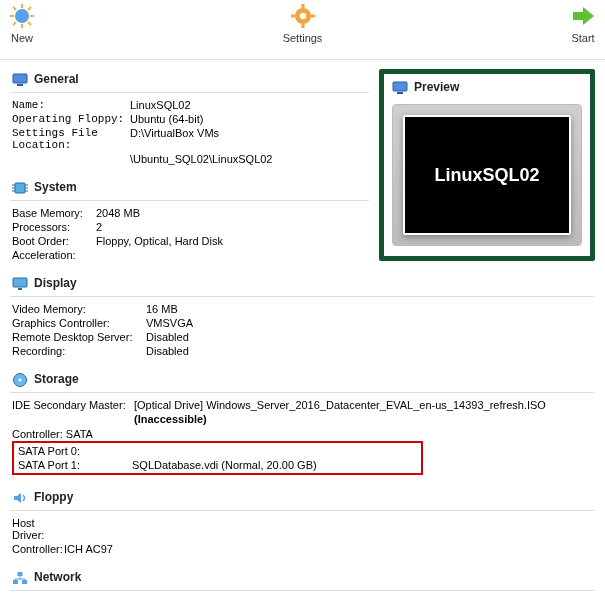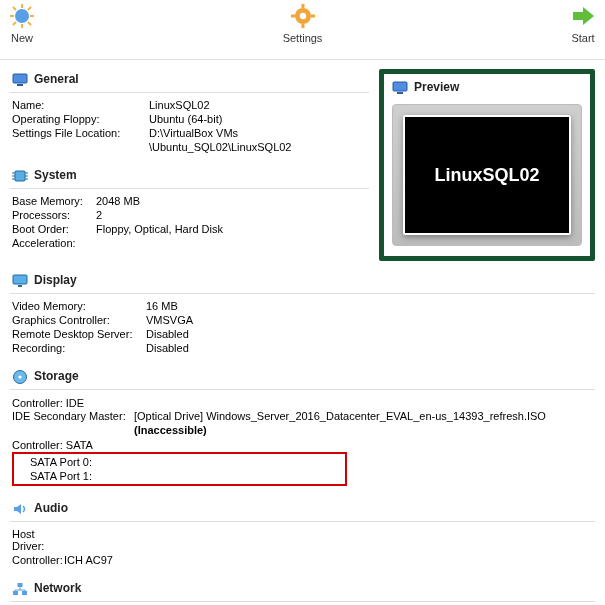--- a/index.html
+++ b/index.html
@@ -13,29 +13,29 @@
   .cols { display: flex; gap: 10px; align-items: flex-start; }
   .leftcol { flex: 1 1 auto; }
   .rightpane { flex: 0 0 216px; border: 5px solid #14532d; border-radius: 2px; margin-top: 1px; }
   .section-header { display: flex; gap: 6px; background: #fff; padding: 4px 2px 2px 2px; margin-top: 8px; }
   .rightpane .section-header { padding: 6px 8px 4px 8px; margin-top: 0; }
   .section-header:first-child { margin-top: 0; }
   .section-header .sh-icon { width: 16px; height: 16px; display:flex; align-items:center; justify-content:center; }
   .section-header .sh-title { font-weight: bold; font-size: 12px; color: #222; }
   .hr { height: 1px; background: #ddd; margin: 2px 0 4px 0; }
   .kv { display: flex; padding: 1px 0; }
-  .kv .k { width: 137px; color: #000; }
+  .kv .k { width: 118px; color: #000; font-family: Liberation Mono, monospace; }
   .kv .kw { width: 134px; color: #000; }
   .kv .kn { width: 52px; color:#000; }
   .kv .v { flex: 1 1 auto; color: #000; }
   .subhead { padding: 2px 0 0 0; }
   .preview-box { margin: 4px 8px 10px 8px; background: linear-gradient(#cfcfcf,#bcbcbc); border: 1px solid #bbb; border-radius: 4px; padding: 10px; }
   .preview-inner { border: 2px solid #fff; background: #000; height: 120px; display:flex; align-items:center; justify-content:center; border-radius:2px; box-shadow: 0 2px 6px rgba(0,0,0,0.35); }
   .preview-inner .pv-text { color: #fff; font-weight: bold; font-size: 18px; }
-  .highlight-box { border: 2px solid #d20000; padding: 1px 16px; margin: 1px 0; width: 335px; }
+  .highlight-box { border: 2px solid #d20000; padding: 1px 4px; margin: 1px 0; width: 411px; }
   .inaccessible { font-weight: bold; }
   .sec-block { padding: 1px 2px 2px 2px; }
   .drop-arrow { font-size:8px; position:relative; left:26px; top:-10px; color:#555; }
 </style>
 </head>
 <body>
 
 <div class="toolbar">
   <div class="tb-btn">
     <div class="tb-icon">
@@ -200,48 +200,48 @@
     <div class="sh-icon">
         <svg width="16" height="16" viewBox="0 0 16 16">
           <circle cx="8" cy="8" r="6.5" fill="#6bb9ea" stroke="#2a6aa0"></circle>
           <circle cx="8" cy="8" r="1.6" fill="#fff"></circle>
         </svg>
       </div>
     <div class="sh-title">Storage</div>
   </div>
   <div class="hr"></div>
   <div class="sec-block">
-    <div class="subhead">Controller: IDE</div>
     <div class="kv">
         <div class="kw" style="width:122px">IDE Secondary Master:</div>
         <div class="v">[Optical Drive] Windows_Server_2016_Datacenter_EVAL_en-us_14393_refresh.ISO</div>
       </div>
     <div class="kv">
         <div class="kw" style="width:122px"></div>
         <div class="v inaccessible">(Inaccessible)</div>
       </div>
     <div class="subhead">Controller: SATA</div>
     <div class="highlight-box">
       <div class="kv">
           <div class="kw" style="width:114px">SATA Port 0:</div>
         </div>
       <div class="kv">
           <div class="kw" style="width:114px">SATA Port 1:</div>
+          <div class="v">SQLDatabase.vdi (Normal, 20.00 GB)</div>
         </div>
     </div>
   </div>
 
   <div class="section-header">
     <div class="sh-icon">
         <svg width="16" height="16" viewBox="0 0 16 16">
           <path d="M2 6h3l4-3v10l-4-3H2z" fill="#5aa0e6"></path>
           <path d="M11 5c2 2 2 4 0 6" stroke="#5aa0e6" fill="none" stroke-width="1.5"></path>
         </svg>
       </div>
-    <div class="sh-title">Audio</div>
+    <div class="sh-title">Floppy</div>
   </div>
   <div class="hr"></div>
   <div class="sec-block">
     <div class="kv">
         <div class="kn">Host Driver:</div>
       </div>
     <div class="kv">
         <div class="kn">Controller:</div>
         <div class="v">ICH AC97</div>
       </div>

